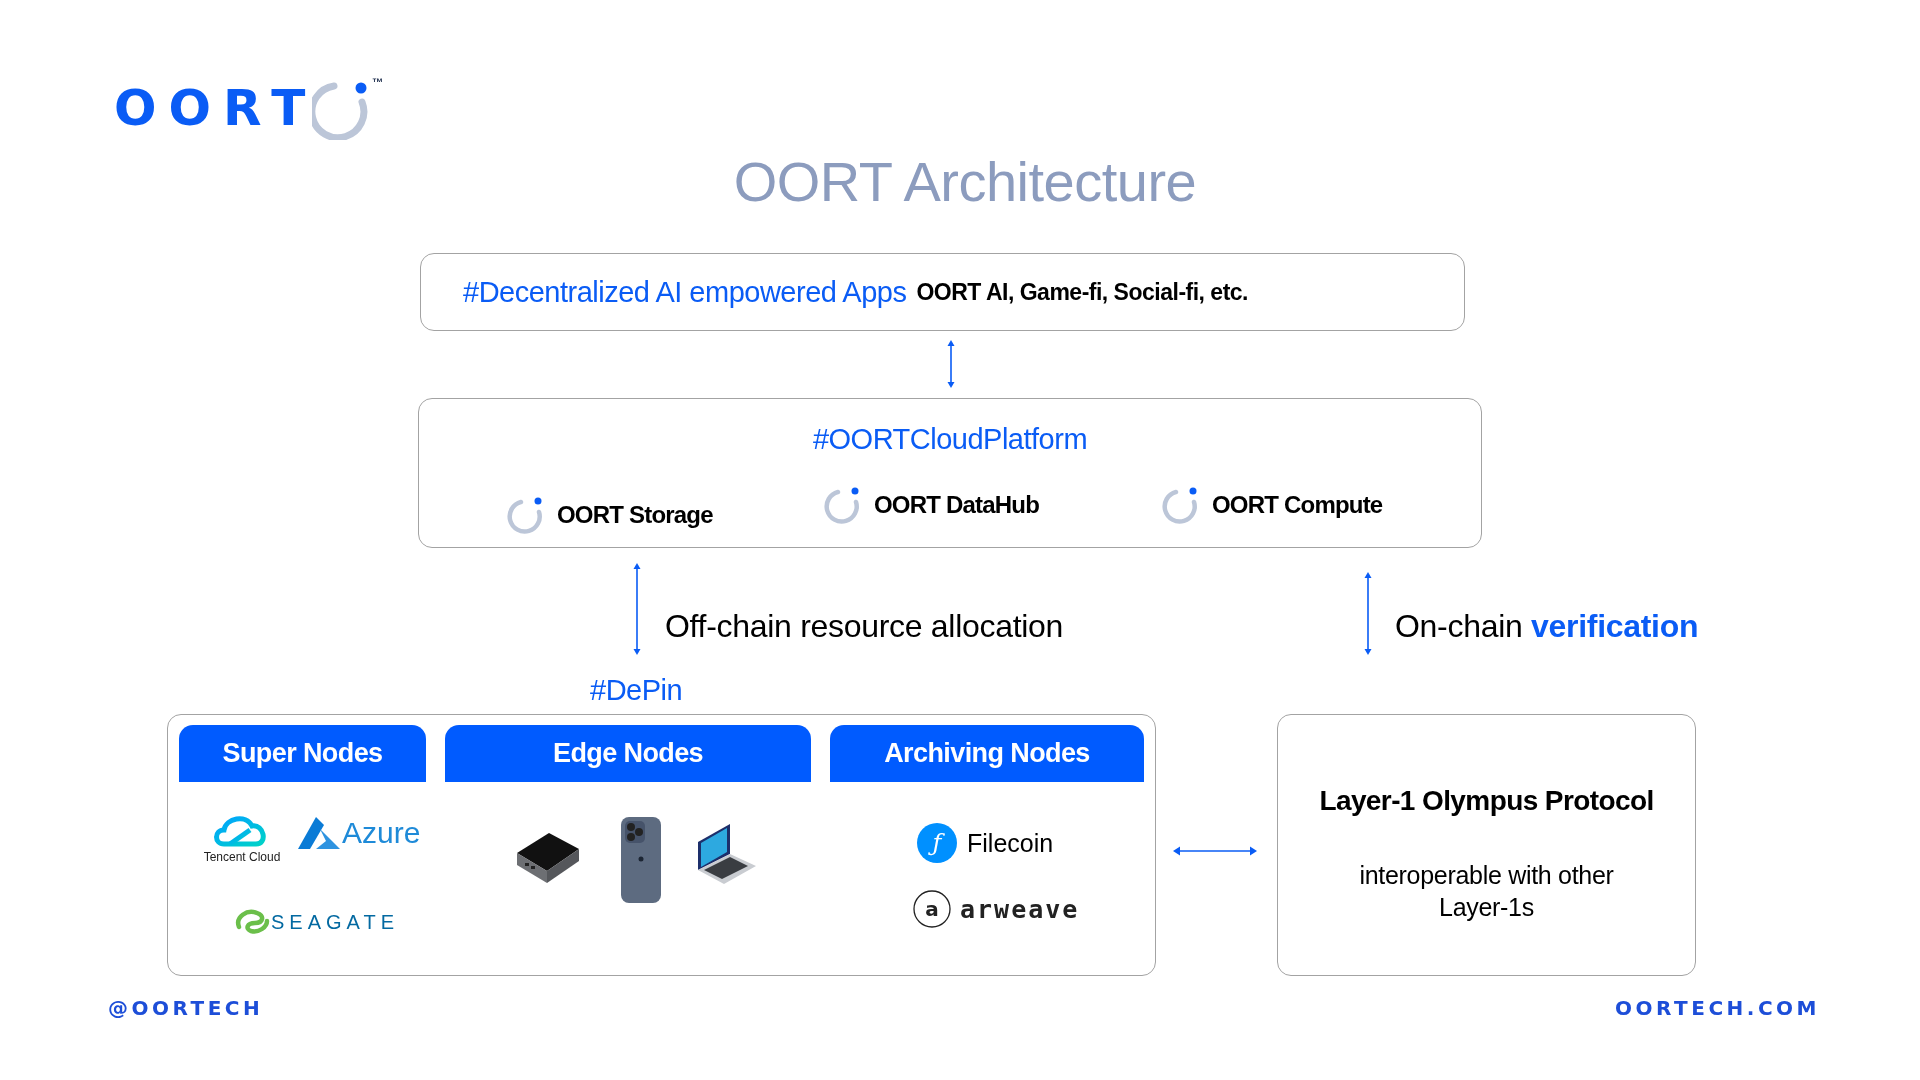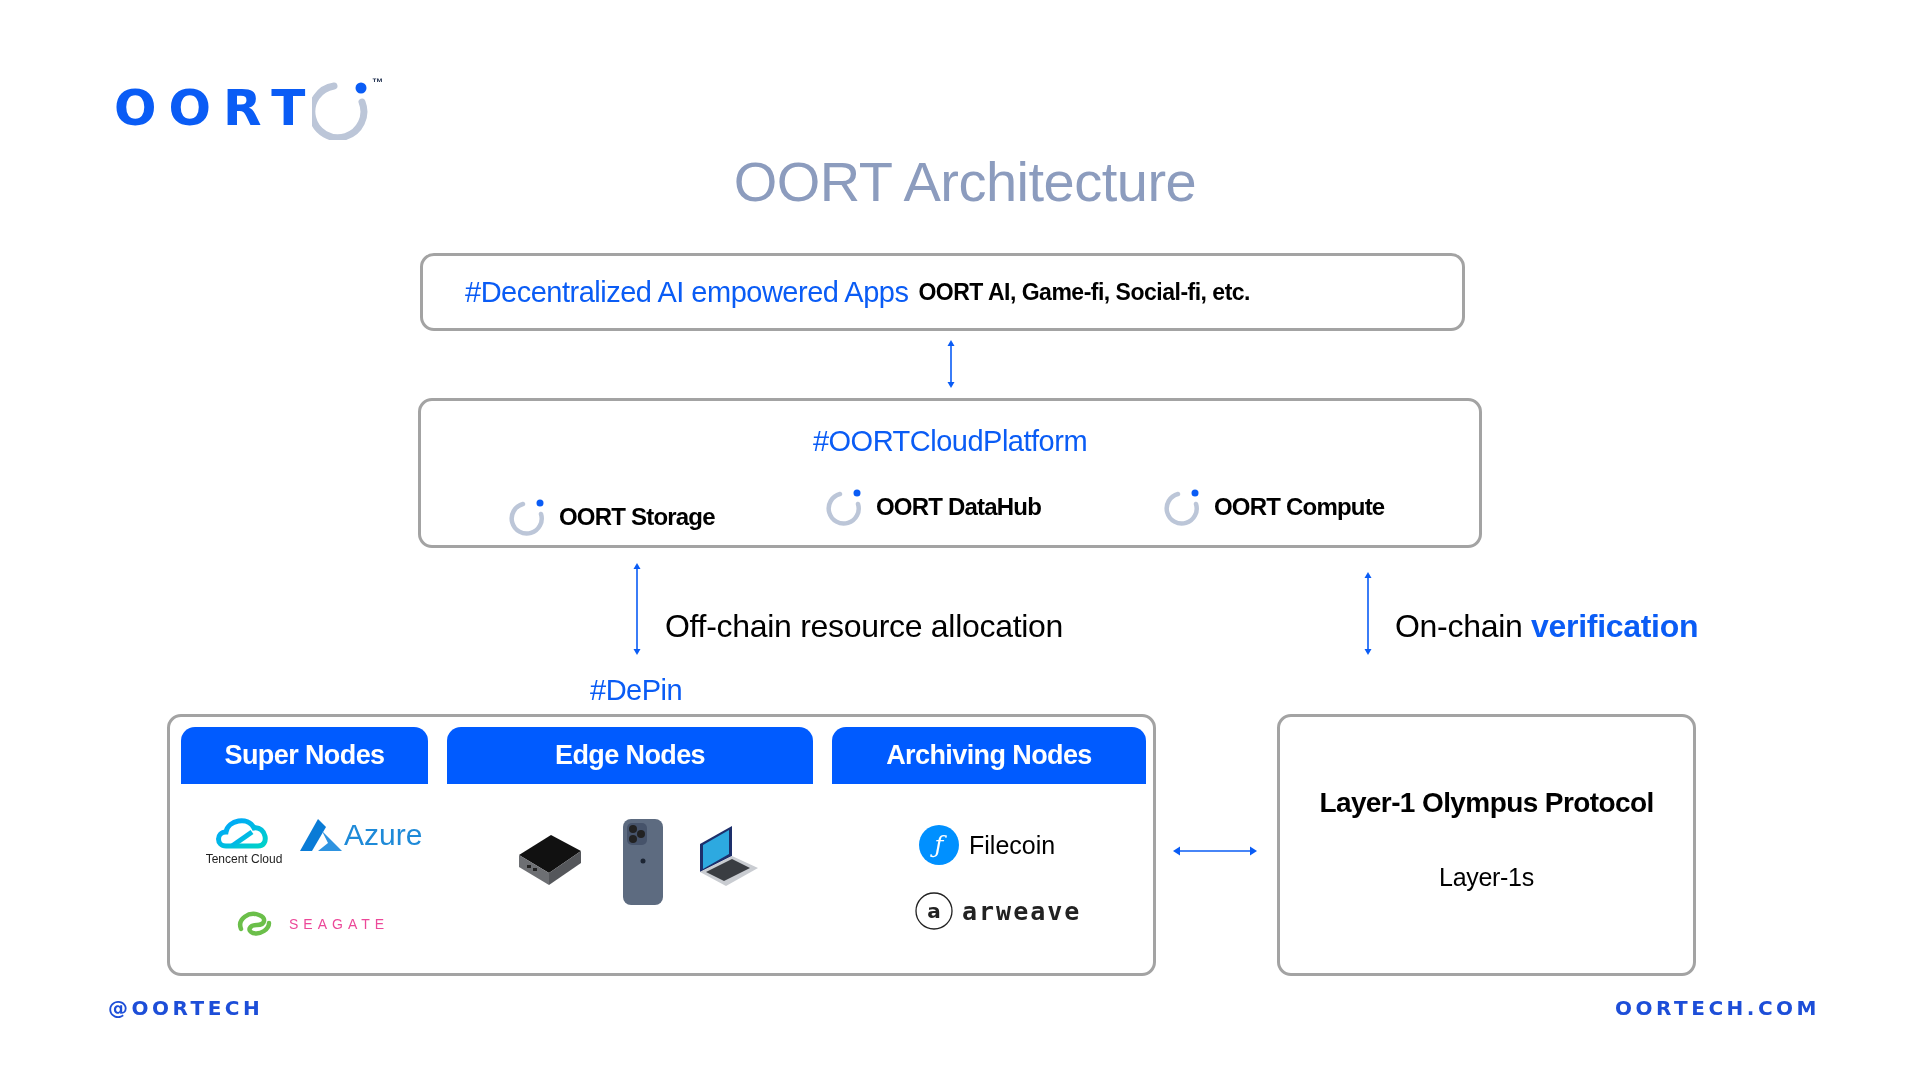--- a/index.html
+++ b/index.html
@@ -4,21 +4,21 @@
 <style>
   html, body { margin:0; padding:0; }
   body { width:1920px; height:1080px; background:#ffffff; position:relative; overflow:hidden;
          font-family:"Liberation Sans", sans-serif; color:#000; }
   .abs { position:absolute; }
   
   .logo-text { left:114px; top:80px; font-family:"DejaVu Sans", sans-serif; font-weight:bold; font-size:50px; letter-spacing:12px; color:#0a5cf5; line-height:56px; }
   .logo-ring { left:312px; top:78px; width:66px; height:62px; }
   .logo-tm { left:372px; top:76px; font-size:11px; font-weight:bold; color:#1a2a4a; }
   .title { left:0; width:1930px; top:150px; text-align:center; font-size:56px; color:#8c9cbe; line-height:64px; letter-spacing:-0.5px; }
-  .card { background:#fff; border:3px solid #a3a3a3; border-radius:14px; box-sizing:border-box; }
+  .card { background:#fff; border:1px solid #a3a3a3; border-radius:14px; box-sizing:border-box; }
   .box-apps { left:420px; top:253px; width:1045px; height:78px; display:flex; align-items:center; padding-left:42px; }
   .apps-tag { color:#0a5cf5; font-size:29px; letter-spacing:-0.5px; }
   .apps-desc { font-weight:bold; font-size:23px; margin-left:10px; letter-spacing:-0.5px; }
   .arrow-v { width:14px; }
   .box-platform { left:418px; top:398px; width:1064px; height:150px; }
   .platform-tag { left:0; width:100%; top:24px; text-align:center; color:#0a5cf5; font-size:29px; letter-spacing:-0.5px; }
   .platform-item { top:86px; display:flex; align-items:center; }
   .platform-item .label { font-weight:bold; font-size:24px; margin-left:10px; letter-spacing:-0.8px; }
   .mini-ring { width:40px; height:40px; }
   .flow-label { font-size:32px; letter-spacing:-0.3px; }
@@ -118,21 +118,21 @@
     <svg width="44" height="36" viewBox="0 0 44 36">
       <polygon points="20,2 2,34 14,34 28,10" fill="#0a7bd6"></polygon>
       <polygon points="24,14 30,26 20,34 44,34" fill="#2e93e0"></polygon>
     </svg>
     <span style="color:#1e8ad8; font-size:30px; margin-left:2px;">Azure</span>
   </div>
   <div class="abs" style="left:65px; top:190px; display:flex; align-items:center;">
     <svg width="38" height="34" viewBox="0 0 38 34">
       <path d="M6 22 C2 12 14 4 24 8 C32 11 30 18 22 18 C14 18 12 24 18 26 C26 28 34 22 34 16" fill="none" stroke="#6bbf4a" stroke-width="4.5" stroke-linecap="round"></path>
     </svg>
-    <span style="color:#ec4899; font-size:14px; letter-spacing:5px; margin-left:16px;">SEAGATE</span>
+    <span style="color:#0369a1; font-size:20px; letter-spacing:5px; margin-left:0;">SEAGATE</span>
   </div>
 
   <div class="abs tab" style="left:277px; width:366px;">Edge Nodes</div>
   <svg class="abs" style="left:345px; top:112px;" width="70" height="60" viewBox="0 0 70 60">
     <polygon points="4,26 36,6 66,22 34,44" fill="#111"></polygon>
     <polygon points="4,26 34,44 34,56 4,38" fill="#6d6f73"></polygon>
     <polygon points="34,44 66,22 66,34 34,56" fill="#55575b"></polygon>
     <rect x="12" y="36" width="4" height="3" fill="#222"></rect>
       <rect x="18" y="39" width="4" height="3" fill="#222"></rect>
   </svg>
@@ -170,18 +170,19 @@
 
 <svg class="abs" style="left:1173px; top:844px;" width="84" height="14" viewBox="0 0 84 14">
   <line x1="4" y1="7" x2="80" y2="7" stroke="#0a5cf5" stroke-width="1.6"></line>
   <polygon points="0,7 7,2.5 7,11.5" fill="#0a5cf5"></polygon>
   <polygon points="84,7 77,2.5 77,11.5" fill="#0a5cf5"></polygon>
 </svg>
 
 <div class="abs card box-l1">
   <div class="abs l1-title">Layer-1 Olympus Protocol</div>
   <div class="abs l1-desc">
+    <div>interoperable with other</div>
     <div>Layer-1s</div>
   </div>
 </div>
 
 <div class="abs footer" style="left:108px;">@OORTECH</div>
 <div class="abs footer" style="right:100px;">OORTECH.COM</div>
 
 </body></html>

